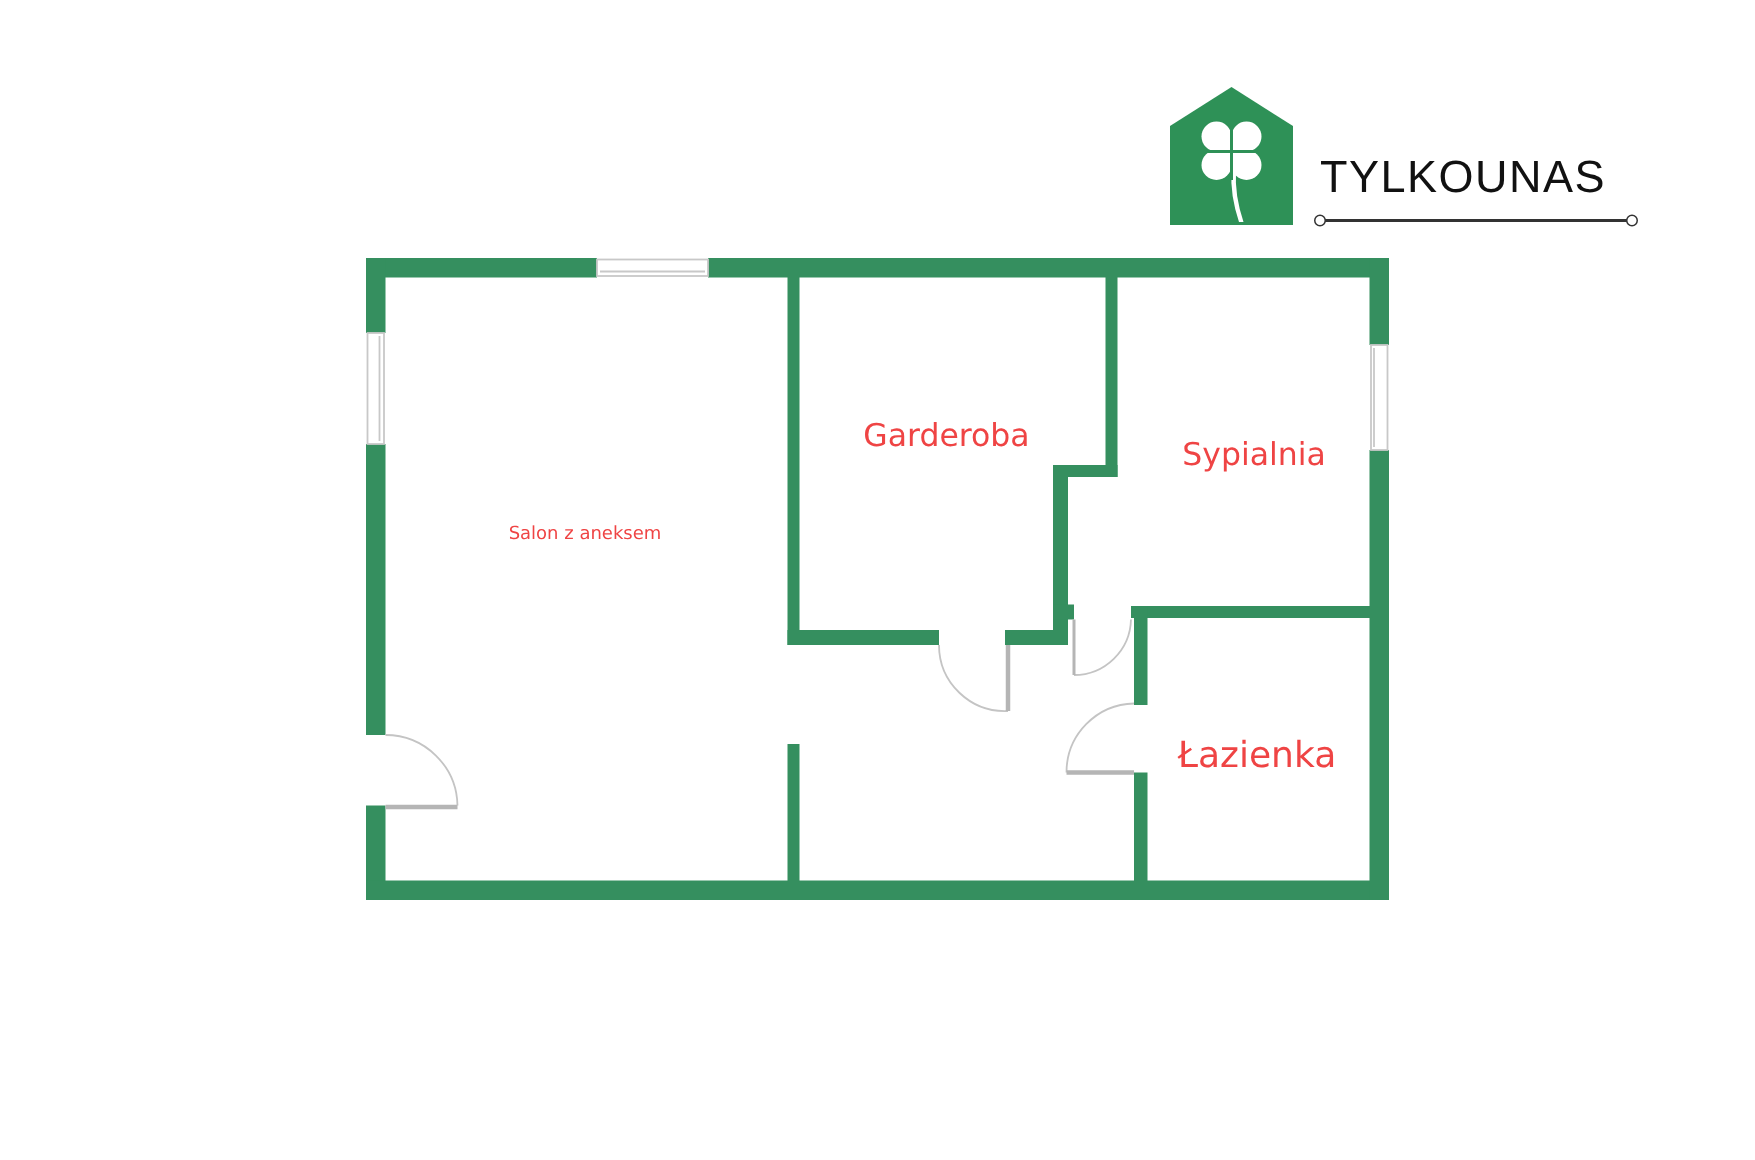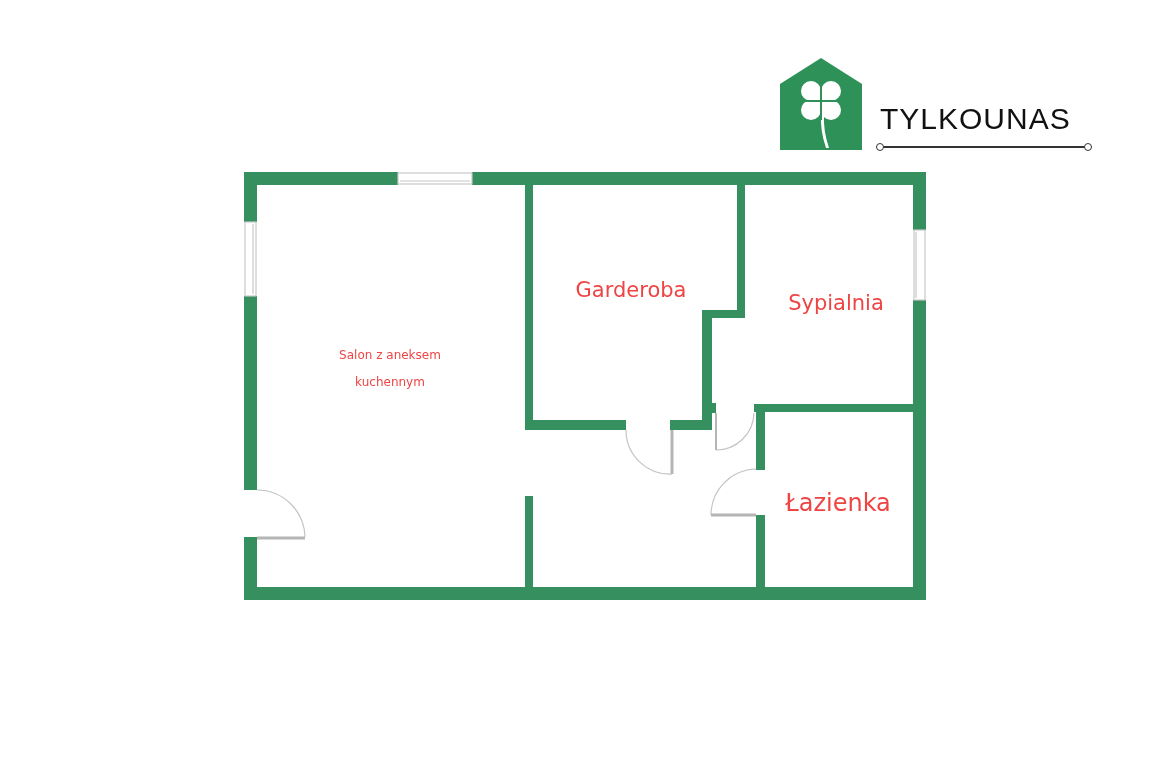--- a/index.html
+++ b/index.html
@@ -85,17 +85,16 @@
     <path d="M754 413 A38 38 0 0 1 716 450"></path>
     <line x1="716" y1="413" x2="716" y2="450" stroke="#b5b5b5" stroke-width="2"></line>
 
     <path d="M756 469 A46 46 0 0 0 711 515"></path>
     <line x1="711" y1="515" x2="756" y2="515" stroke="#b5b5b5" stroke-width="3"></line>
   </g>
 </svg>
 
 <div class="room-label" style="left:290px; top:342px; width:200px; font-size:12px; line-height:27px;">
   <div>Salon z aneksem</div>
-  <div>kuchennym</div>
 </div>
 <div class="room-label" style="left:556px; top:278px; width:150px; font-size:21px;">Garderoba</div>
 <div class="room-label" style="left:770px; top:291px; width:132px; font-size:21px;">Sypialnia</div>
 <div class="room-label" style="left:772px; top:489px; width:132px; font-size:24px;">Łazienka</div>
 
 </body></html>

